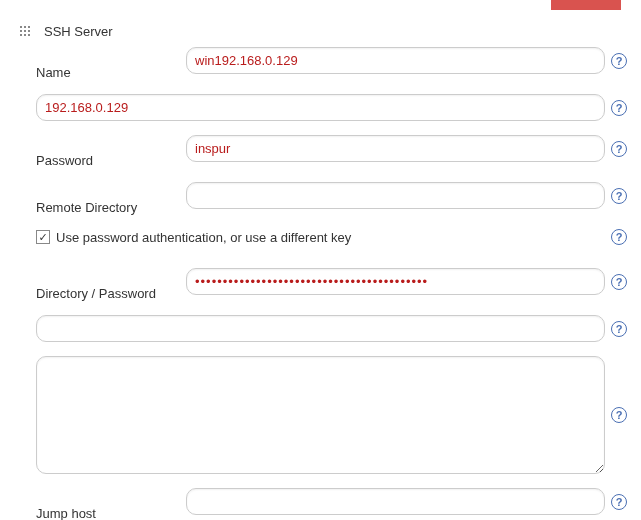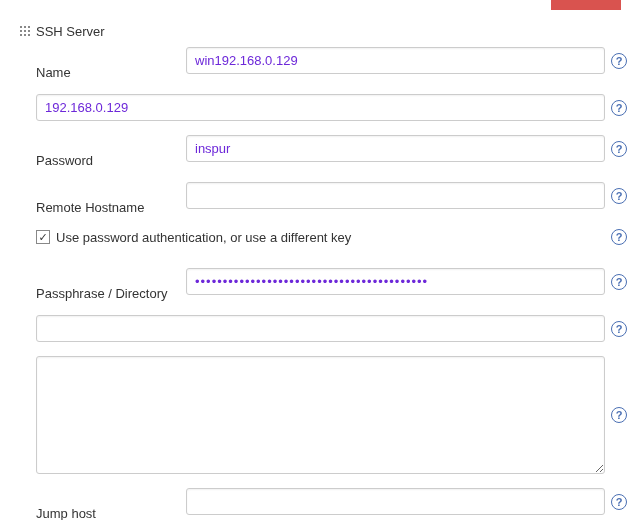--- a/index.html
+++ b/index.html
@@ -24,21 +24,21 @@
   }
   .section {
     position: absolute;
     top: 24px;
     left: 20px;
     right: 14px;
   }
   .sec-header {
     display: flex;
     align-items: center;
-    gap: 4px;
+    gap: 12px;
     margin-bottom: 8px;
     color: #333;
   }
   .drag-icon {
     width: 12px;
     height: 12px;
     display: grid;
     grid-template-columns: repeat(3, 2px);
     grid-template-rows: repeat(3, 2px);
     gap: 2px;
@@ -71,23 +71,23 @@
     align-items: center;
     gap: 6px;
   }
   .field-col.ta { align-items: stretch; }
   input[type=text], input[type=password], textarea {
     flex: 1;
     font-family: inherit;
     font-size: 13px;
     padding: 5px 8px;
     border: 1px solid #ccc;
-    border-radius: 3px;
+    border-radius: 10px;
     box-shadow: inset 0 1px 2px rgba(0,0,0,0.06);
-    color: #6d28d9;
+    color: #b91c1c;
   }
   textarea {
     resize: both;
     height: 118px;
     min-height: 60px;
   }
   input[type=password] {
     letter-spacing: 1px;
   }
   .check {
@@ -168,36 +168,36 @@
 
   <div class="row">
     <div class="label-col">Password</div>
     <div class="field-col">
       <input type="text" value="inspur" style="">
       <span class="help">?</span>
     </div>
   </div>
 
   <div class="row">
-    <div class="label-col">Remote Hostname</div>
+    <div class="label-col">Remote Directory</div>
     <div class="field-col">
       <input type="text" value="" style="">
       <span class="help">?</span>
     </div>
   </div>
 
   <div class="row-check">
     <span class="check checked"></span>
     <span>Use password authentication, or use a different key</span>
     <span class="spacer-help"></span>
     <span class="help">?</span>
   </div>
 
   <div class="row">
-    <div class="label-col">Passphrase / Directory</div>
+    <div class="label-col">Directory / Password</div>
     <div class="field-col">
       <input type="password" value="••••••••••••••••••••••••••••••••••••••••••" style="">
       <span class="help">?</span>
     </div>
   </div>
 
   <div class="row">
     <div class="field-col">
       <input type="text" value="" style="">
       <span class="help">?</span>

